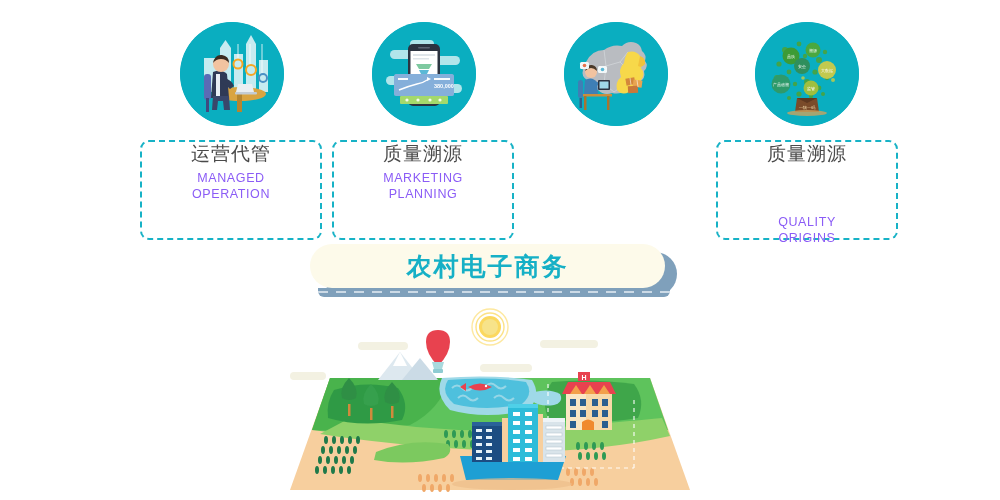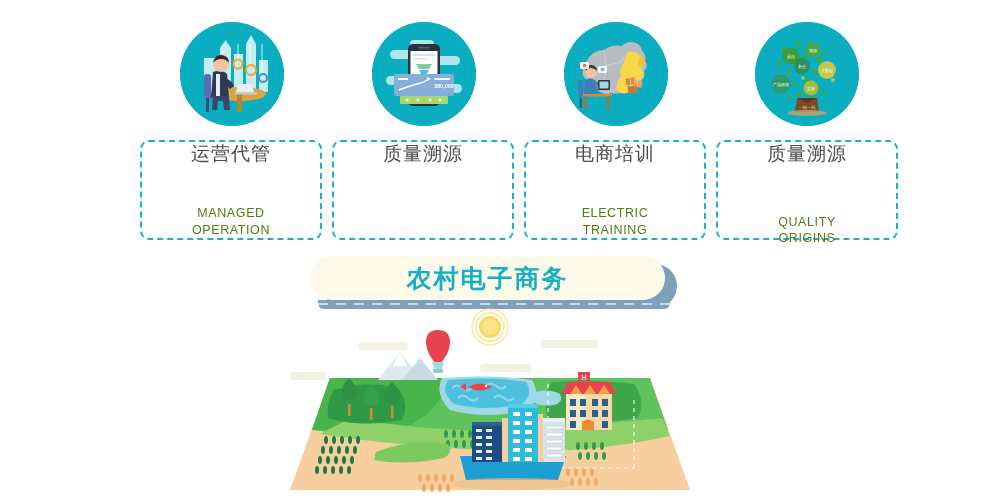--- a/index.html
+++ b/index.html
@@ -49,45 +49,45 @@
     position: absolute;
     top: 0;
     height: 100px;
     border: 2px dashed #17b2c6;
     border-radius: 9px;
     box-sizing: border-box;
     background: #ffffff;
     display: flex;
     flex-direction: column;
     align-items: center;
-    justify-content: space-between;
+    justify-content: flex-start;
   }
   .card-cn {
     font-size: 19px;
     color: #4a4a4a;
     letter-spacing: 1px;
     line-height: 1.25;
     margin-bottom: 4px;
     white-space: nowrap;
   }
   .card-en {
     font-size: 12.5px;
-    color: #4d7c0f;
+    color: #8b5cf6;
     line-height: 1.32;
     text-align: center;
     letter-spacing: 0.6px;
     text-transform: uppercase;
   }
   .card-en span { display: block; }
 
   
   .banner-wrap {
     position: absolute;
     left: 310px;
-    top: 256px;
+    top: 244px;
     width: 370px;
     height: 60px;
   }
   .banner-shadow {
     position: absolute;
     left: 12px;
     top: 8px;
     width: 355px;
     height: 44px;
     border-radius: 22px;
@@ -362,29 +362,26 @@
     <div class="card" style="left:140px;width:182px;">
       <div class="card-cn">运营代管</div>
       <div class="card-en">
         <span>MANAGED</span>
         <span>OPERATION</span>
       </div>
     </div>
 
     <div class="card" style="left:332px;width:182px;">
       <div class="card-cn">质量溯源</div>
-    </div>
-
-    <div class="card" style="left:524px;width:182px;">
-      <div class="card-cn">电商培训</div>
       <div class="card-en">
-        <span>ELECTRIC</span>
-        <span>TRAINING</span>
+        <span>MARKETING</span>
+        <span>PLANNING</span>
       </div>
     </div>
+
 
     <div class="card" style="left:716px;width:182px;gap:44px;">
       <div class="card-cn">质量溯源</div>
       <div class="card-en">
         <span>QUALITY</span>
         <span>ORIGINS</span>
       </div>
     </div>
   </div>
 

